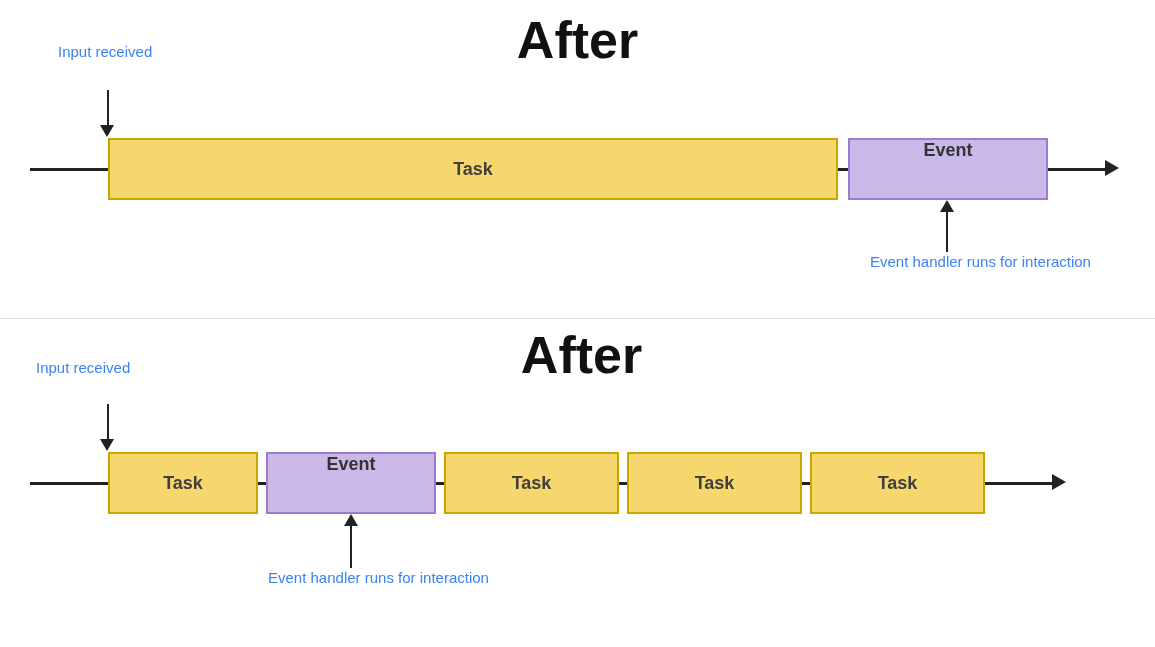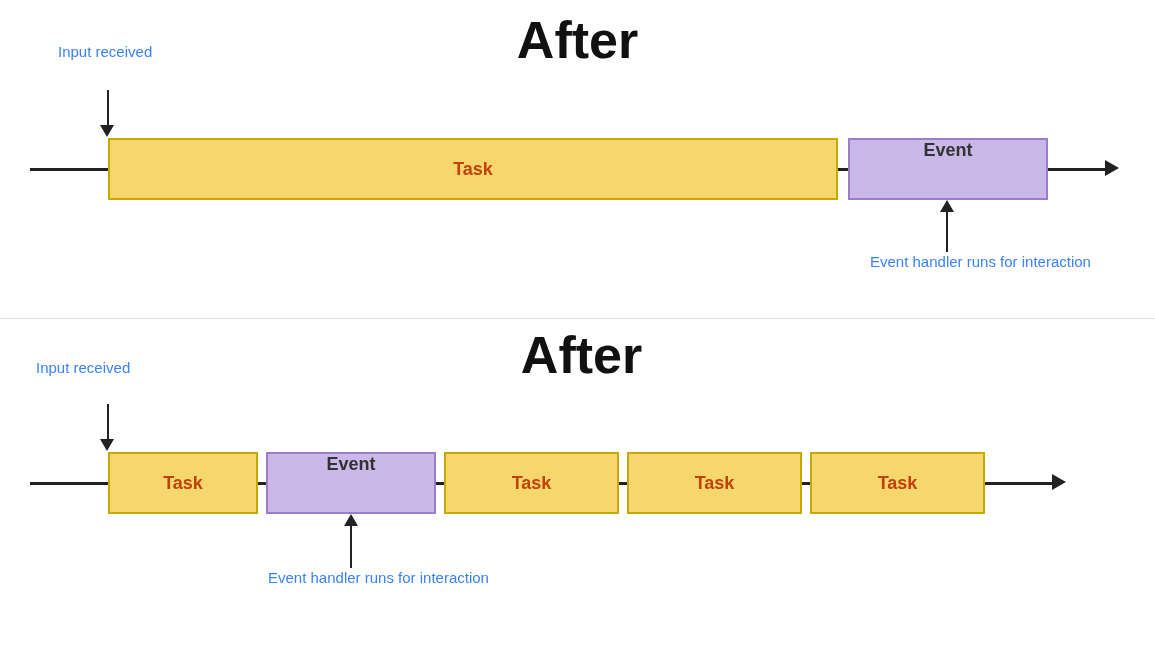--- a/index.html
+++ b/index.html
@@ -63,21 +63,21 @@
     
     .block-task {
       position: absolute;
       background: #f5d76e;
       border: 2.5px solid #c8a800;
       display: flex;
       align-items: center;
       justify-content: center;
       font-size: 18px;
       font-weight: 600;
-      color: #c2410c;
+      color: #404040;
     }
 
     
     .block-event {
       position: absolute;
       background: #c9b8e8;
       border: 2.5px solid #9b7ecb;
       display: flex;
       align-items: flex-start;
       justify-content: center;

